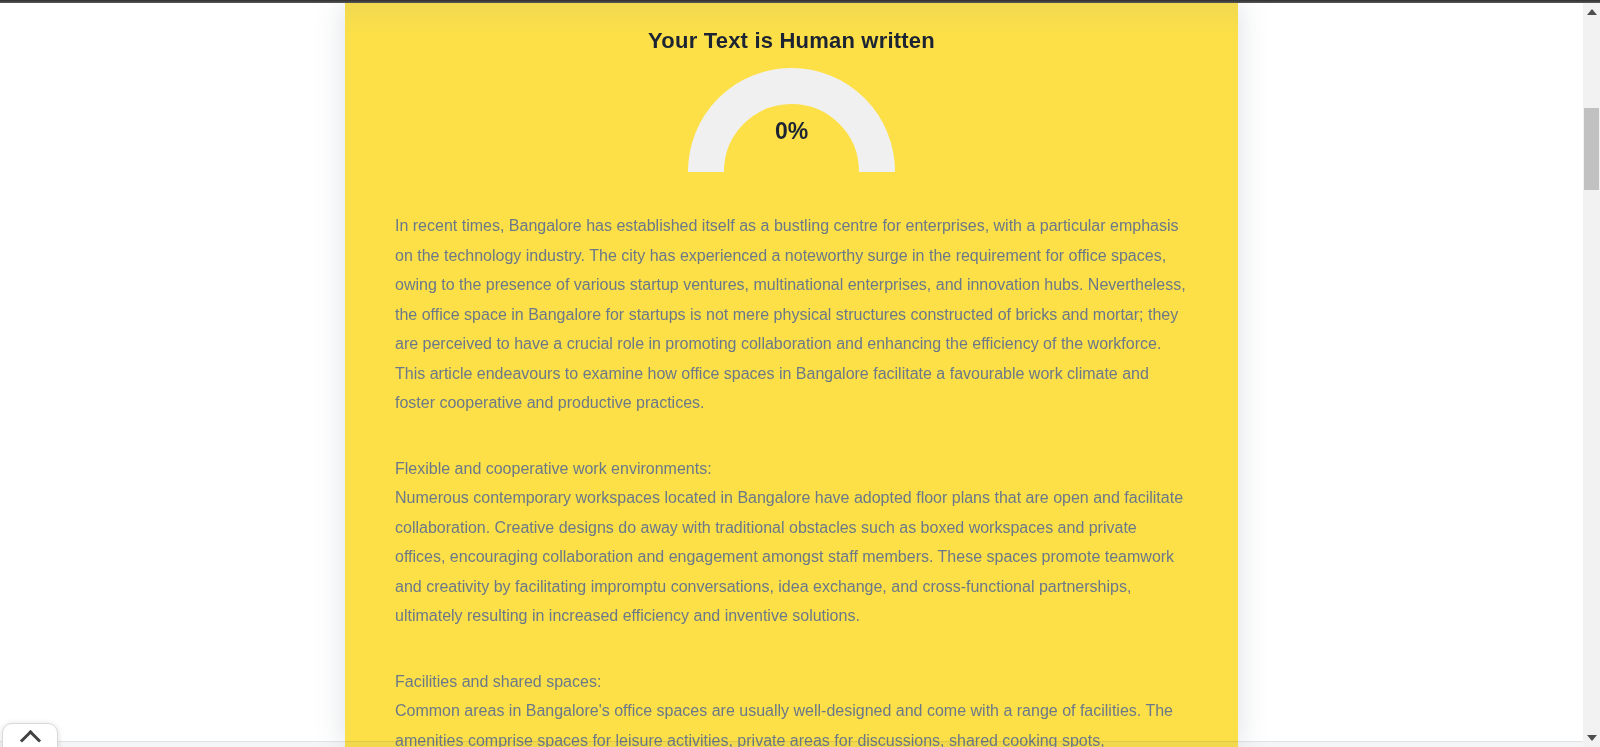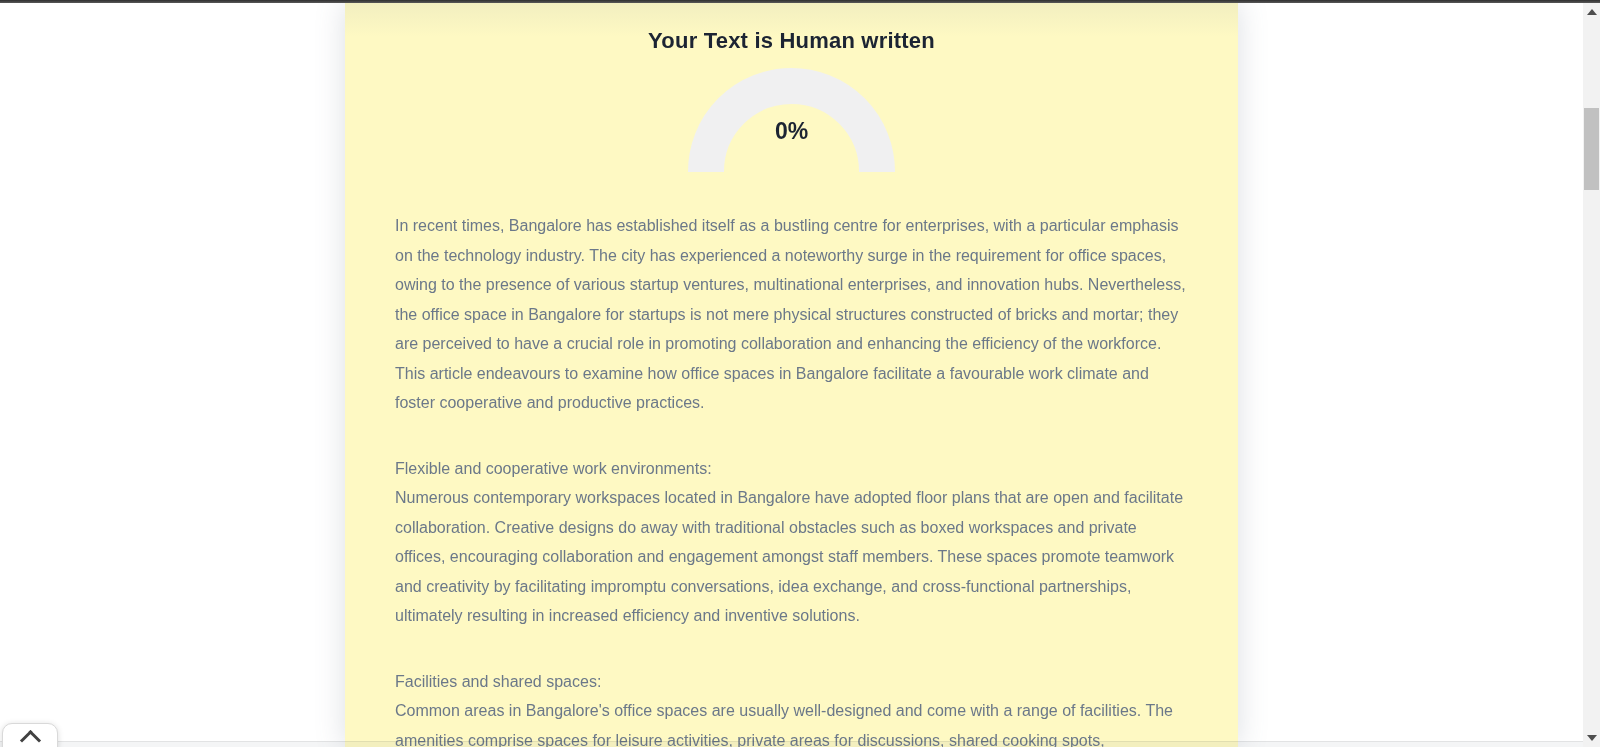--- a/index.html
+++ b/index.html
@@ -47,21 +47,21 @@
     border-top: 6px solid #4e4e4e;
   }
   .sb-thumb {
     position: absolute; left: 1px; top: 108px; width: 15px; height: 82px;
     background: #c1c1c1;
   }
 
   
   .card {
     position: absolute; left: 345px; top: 3px; width: 893px; bottom: 0;
-    background: #fef9c3;
+    background: #fde047;
     box-shadow: 0 0 28px rgba(96,108,128,0.22);
     padding: 0 50px;
     overflow: hidden;
     z-index: 10;
   }
   .card::before {
     content: ""; position: absolute; top: 0; left: 0; right: 0; height: 34px;
     background: linear-gradient(180deg, rgba(140,150,165,0.10), rgba(255,255,255,0));
     pointer-events: none;
   }

